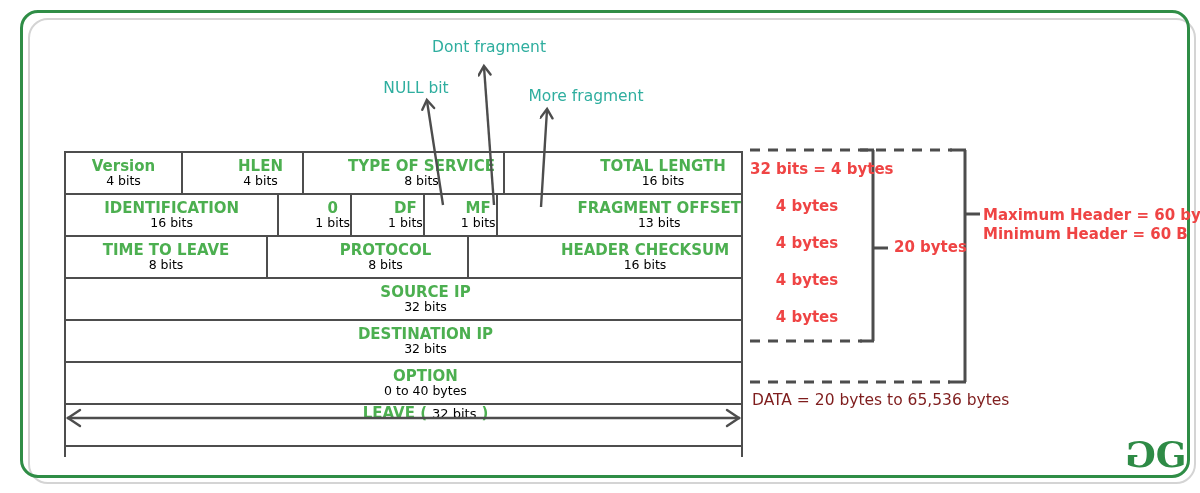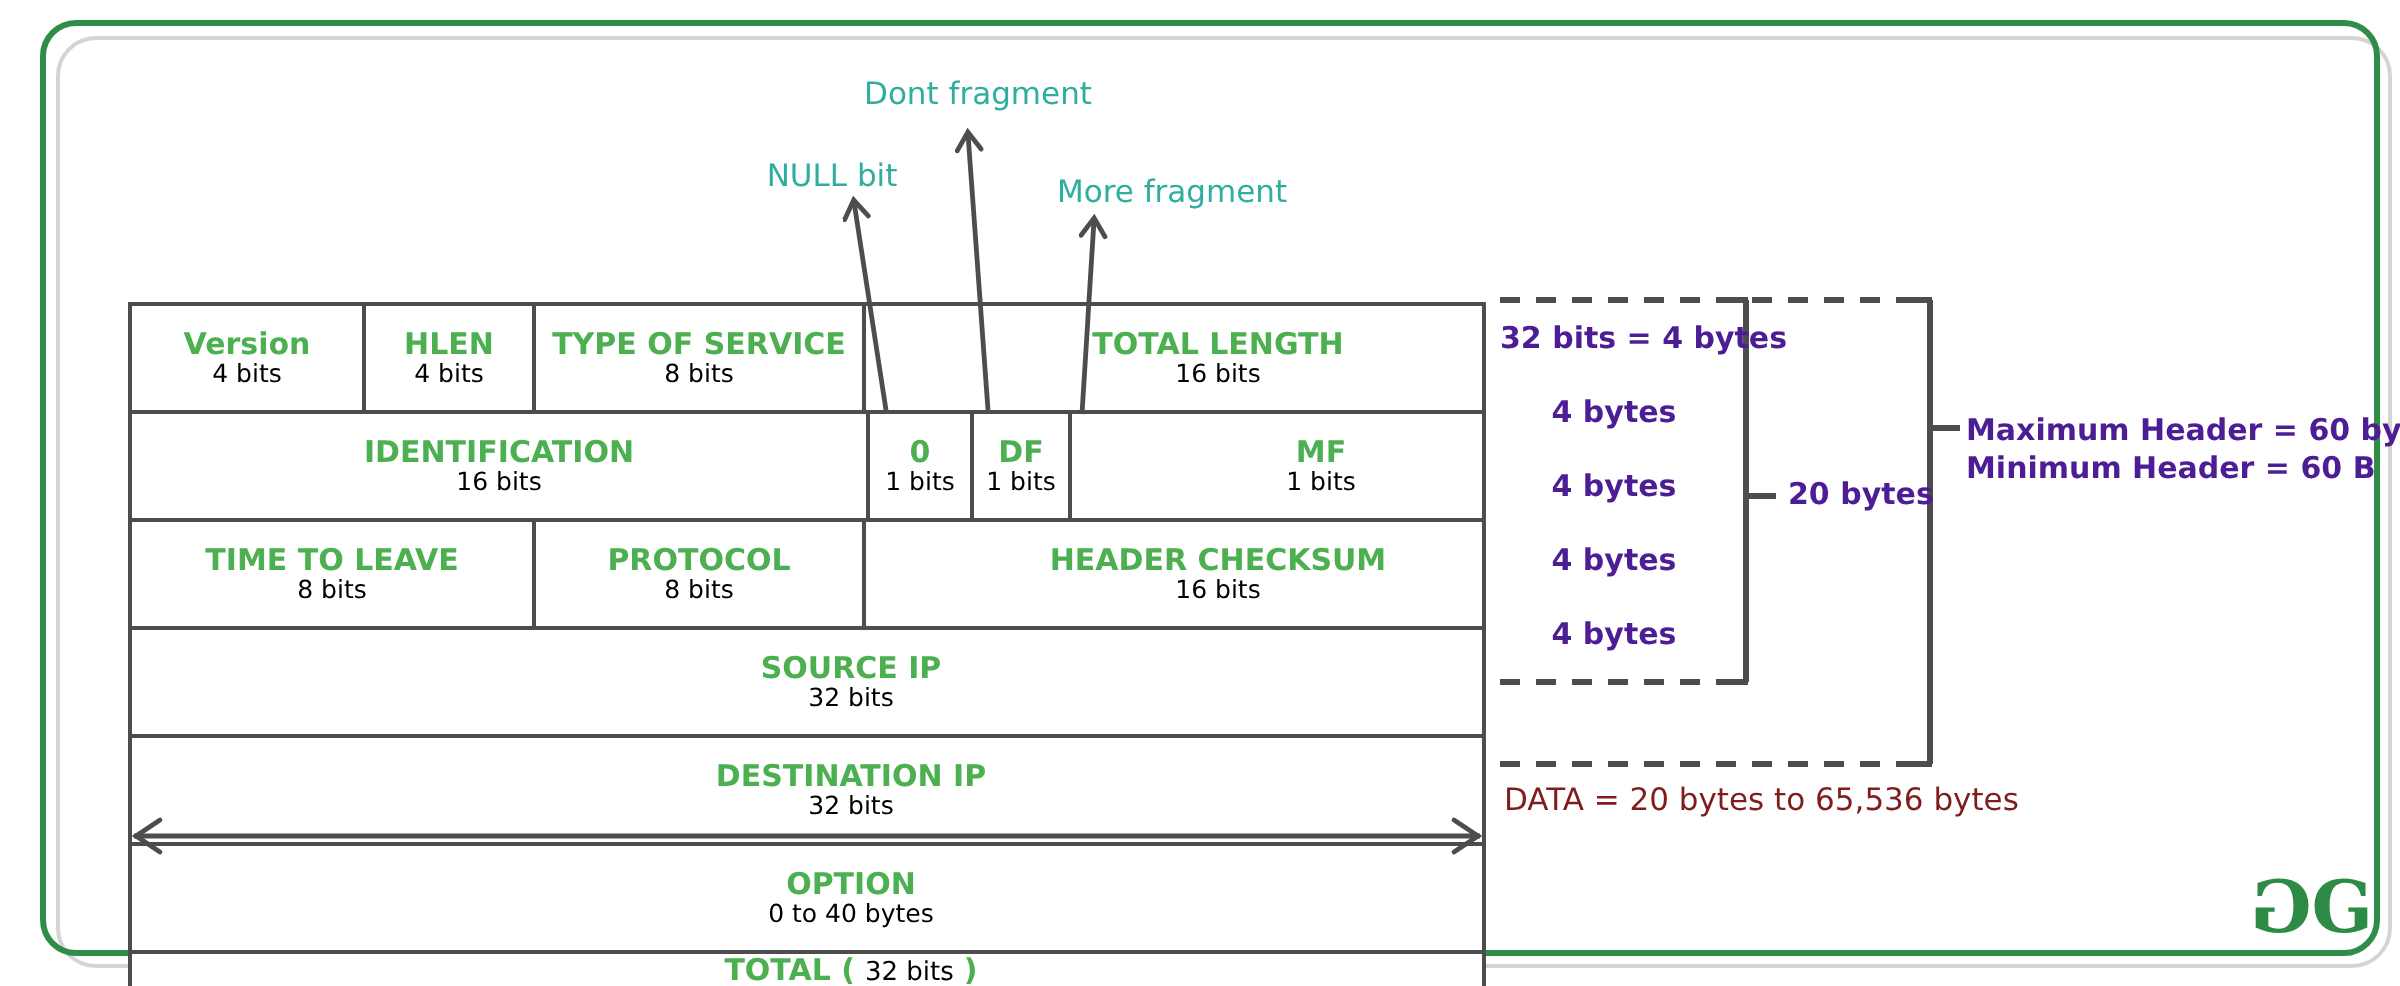--- a/index.html
+++ b/index.html
@@ -8,38 +8,38 @@
 
   
   .frame-shadow{position:absolute;left:28px;top:18px;width:1164px;height:462px;
     border:2px solid #d4d4d4;border-radius:20px;}
   .frame{position:absolute;left:20px;top:10px;width:1164px;height:462px;
     border:3px solid #2f8d46;border-radius:18px;background:transparent;}
 
   
   .ip-table{position:absolute;left:64px;top:151px;width:679px;box-sizing:border-box;
     border:2px solid #4d4d4d;border-bottom:none;background:#fff;}
-  .trow{display:flex;height:54px;box-sizing:border-box;border-bottom:2px solid #4d4d4d;}
+  .trow{display:flex;height:42px;box-sizing:border-box;border-bottom:2px solid #4d4d4d;gap:36px;}
   .tcell{box-sizing:border-box;border-right:2px solid #4d4d4d;display:flex;
     flex-direction:column;align-items:center;justify-content:center;line-height:1.12;}
   .tcell:last-child{border-right:none;flex:1;padding-left:44px;}
   .lbl{color:#4caf50;font-weight:bold;font-size:15px;white-space:nowrap;}
   .sub{color:#000000;font-weight:normal;font-size:12.5px;white-space:nowrap;}
   .w117{width:117px}.w85{width:85px}.w165{width:165px}
   .w369{width:369px}.w52{width:52px}.w49{width:49px}.w46{width:46px}
   .w202{width:202px}
   .data-row-cell{flex-direction:row;gap:5px;align-items:baseline;}
   .data-row-cell .sub{font-size:13px;}
 
   .stub{position:absolute;top:417px;width:2px;height:40px;background:#4d4d4d;}
 
   
   .callout{position:absolute;color:#2fae9f;font-weight:normal;font-size:15.5px;
     text-align:center;white-space:nowrap;}
-  .purple{position:absolute;color:#4c1d95;font-weight:600;font-size:15px;
+  .purple{position:absolute;color:#ef4444;font-weight:600;font-size:15px;
     white-space:nowrap;}
   .size-label{width:114px;text-align:center;left:750px;}
   .dark-note{position:absolute;color:#7f1d1d;font-size:15.5px;white-space:nowrap;}
 
   svg.overlay{position:absolute;left:0;top:0;pointer-events:none;}
 
   .gfg-logo{position:absolute;left:1128px;top:436px;color:#2e8b46;
     font-family:"DejaVu Serif","Liberation Serif",serif;font-size:36px;
     font-weight:bold;letter-spacing:-3px;line-height:1;}
   .gfg-logo .flip{display:inline-block;transform:scaleX(-1);}
@@ -79,20 +79,24 @@
       <span class="sub">1 bits</span>
     </div>
     <div class="tcell w49">
       <span class="lbl">DF</span>
       <span class="sub">1 bits</span>
     </div>
     <div class="tcell w46">
       <span class="lbl">MF</span>
       <span class="sub">1 bits</span>
     </div>
+    <div class="tcell">
+      <span class="lbl">FRAGMENT OFFSET</span>
+      <span class="sub">13 bits</span>
+    </div>
   </div>
   <div class="trow">
     <div class="tcell w202">
       <span class="lbl">TIME TO LEAVE</span>
       <span class="sub">8 bits</span>
     </div>
     <div class="tcell w165">
       <span class="lbl">PROTOCOL</span>
       <span class="sub">8 bits</span>
     </div>
@@ -114,21 +118,21 @@
     </div>
   </div>
   <div class="trow">
     <div class="tcell">
       <span class="lbl">OPTION</span>
       <span class="sub">0 to 40 bytes</span>
     </div>
   </div>
   <div class="trow">
     <div class="tcell data-row-cell">
-      <span class="lbl">TOTAL (</span>
+      <span class="lbl">LEAVE (</span>
       <span class="sub">32 bits</span>
       <span class="lbl">)</span>
     </div>
   </div>
 </div>
 
 <div class="stub" style="left:64px;"></div>
 <div class="stub" style="left:741px;"></div>
 
 <svg class="overlay" width="1200" height="493" viewBox="0 0 1200 493">

